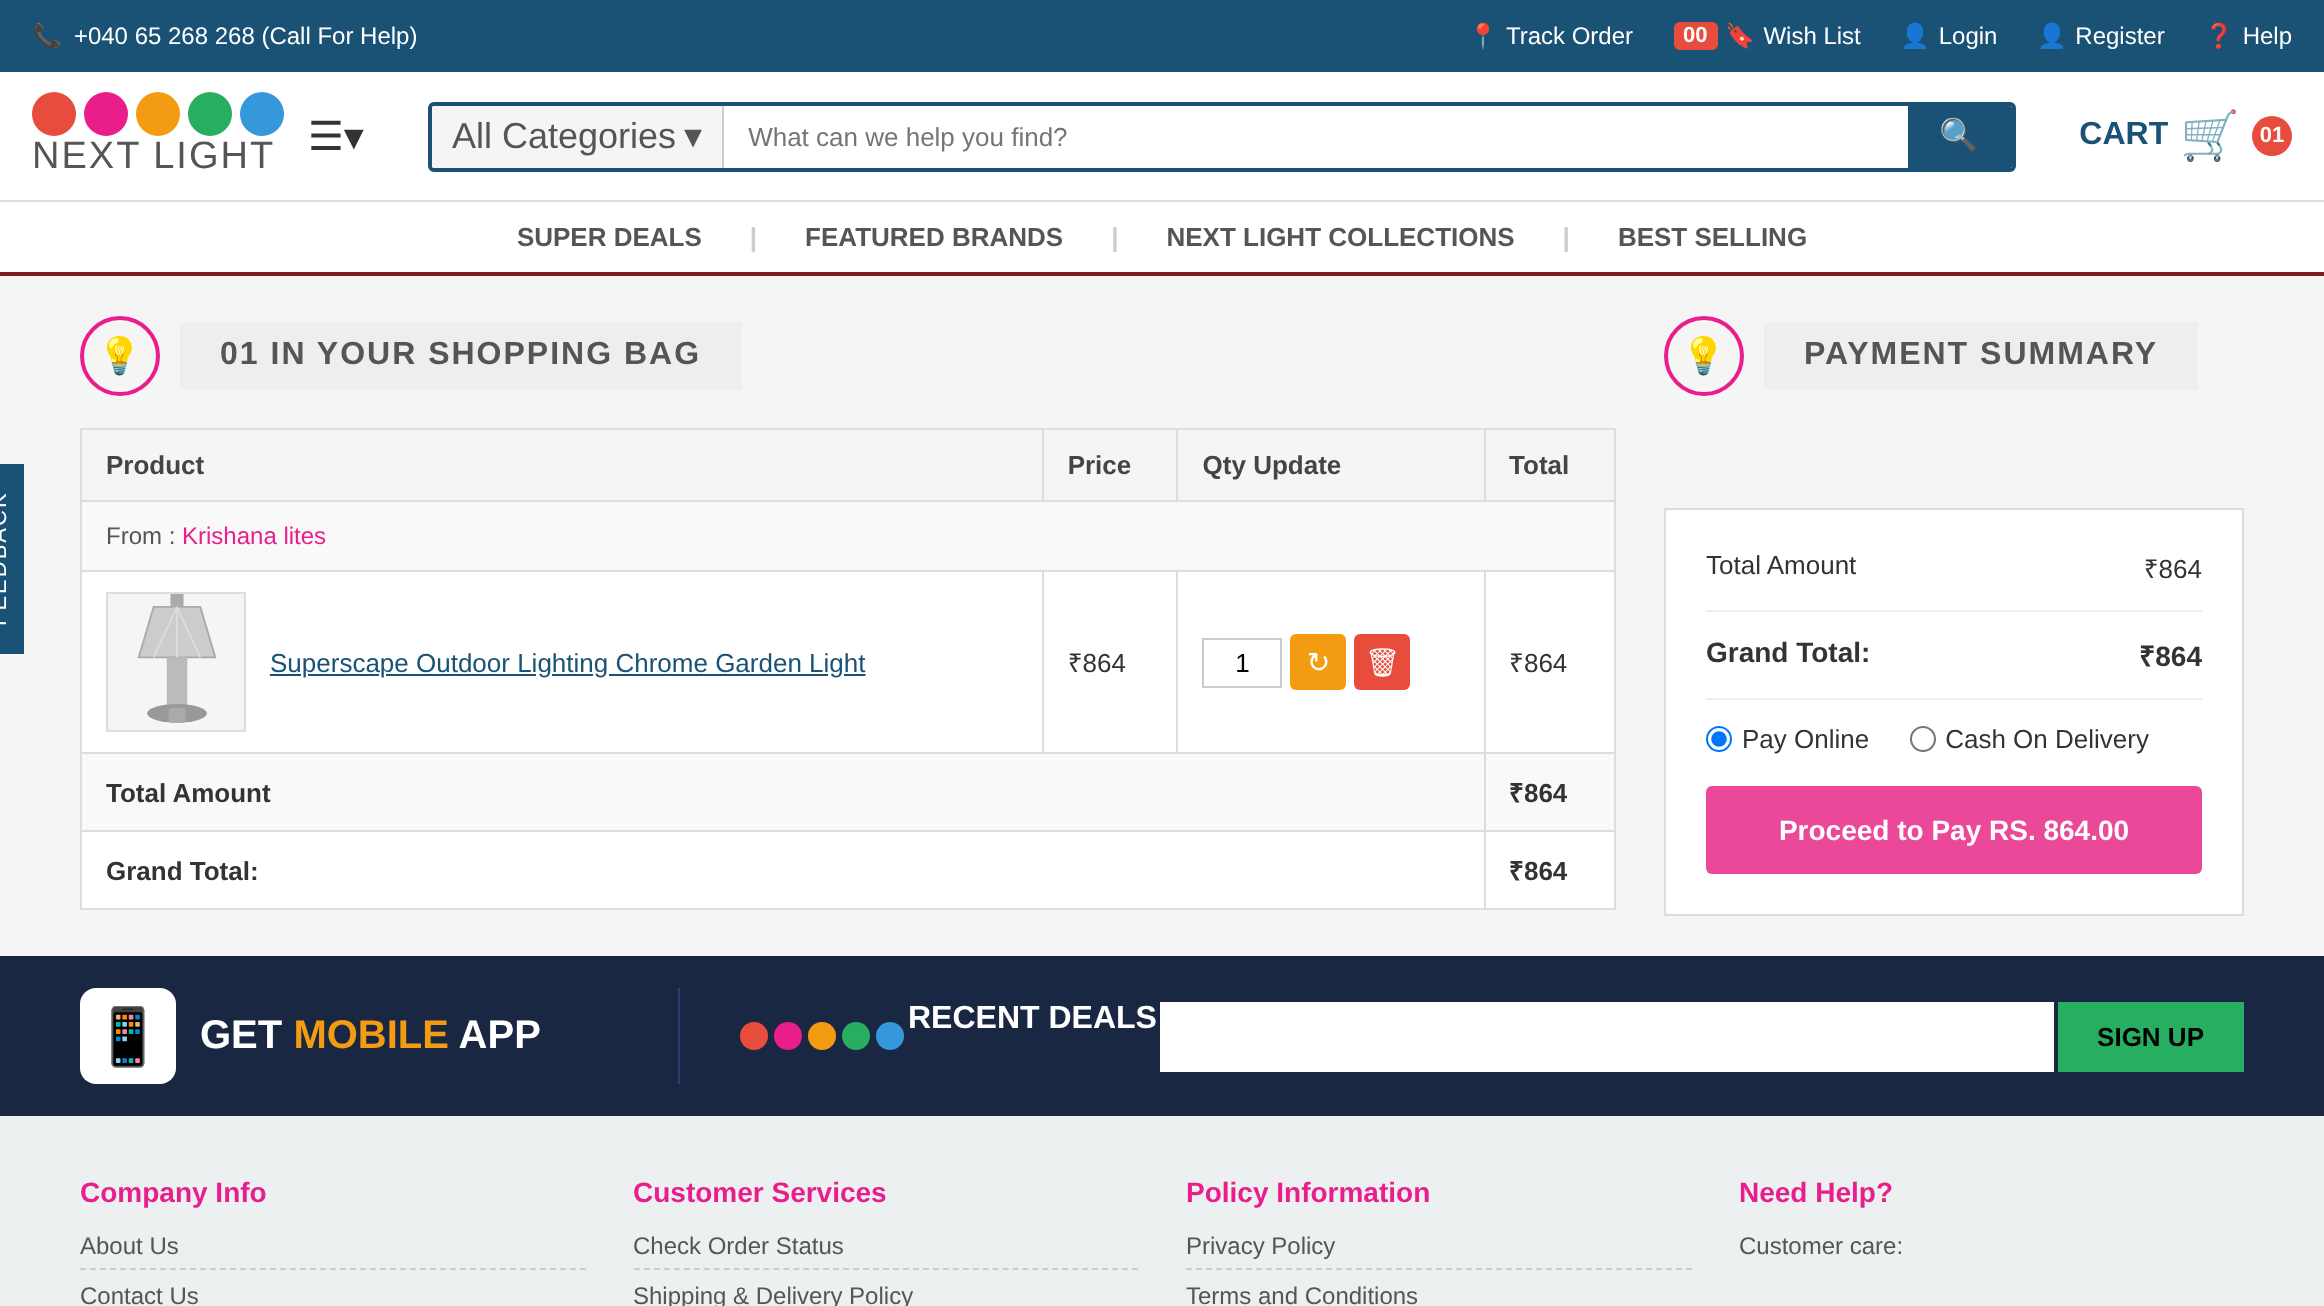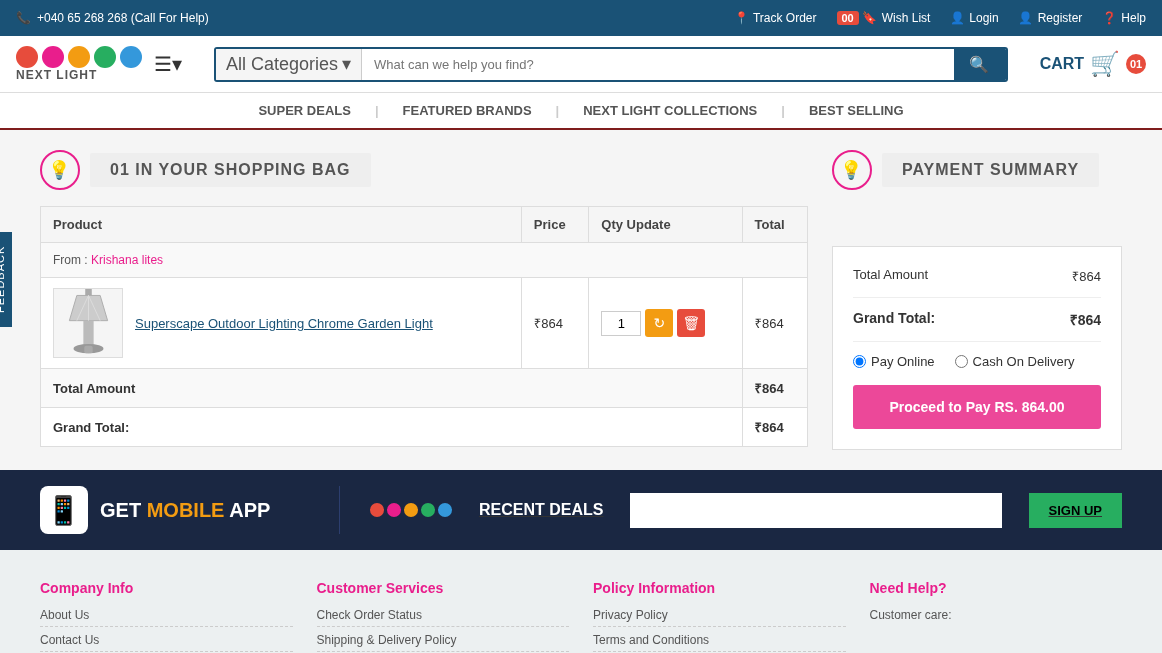--- a/index.html
+++ b/index.html
@@ -33,21 +33,21 @@
       background: #fff;
       display: flex;
       align-items: center;
       padding: 10px 16px;
       gap: 16px;
       border-bottom: 1px solid #ddd;
     }
     .logo-area { display: flex; align-items: center; gap: 8px; }
     .logo-circles { display: flex; gap: 4px; }
     .circle { width: 22px; height: 22px; border-radius: 50%; }
-    .logo-text { font-size: 12px; font-weight: bold; color: #555; letter-spacing: 1px; }
+    .logo-text { font-size: 19px; font-weight: normal; color: #555; letter-spacing: 1px; }
     .menu-icon { color: #333; font-size: 20px; cursor: pointer; margin-left: 4px; }
 
     .search-bar {
       display: flex;
       flex: 1;
       margin: 0 16px;
       border: 2px solid #1a5276;
       border-radius: 3px;
       overflow: hidden;
     }
@@ -257,25 +257,23 @@
       align-items: center;
       gap: 12px;
       color: #fff;
       width: 300px;
       border-right: 1px solid #2c3e6e;
       padding-right: 30px;
     }
 
     .recent-deals-section {
       display: flex;
-      align-items: center;
-      gap: 27px;
+      gap: 2px;
       padding-left: 30px;
       flex: 1;
-      text-decoration: underline;
     }
     .mini-logo { display: flex; gap: 3px; align-items: center; }
     .mini-circle { width: 14px; height: 14px; border-radius: 50%; }
     .recent-deals-label { color: #fff; font-size: 16px; font-weight: bold; }
     .email-input-footer {
       flex: 1;
       padding: 10px 12px;
       border: none;
       outline: none;
       font-size: 13px;

